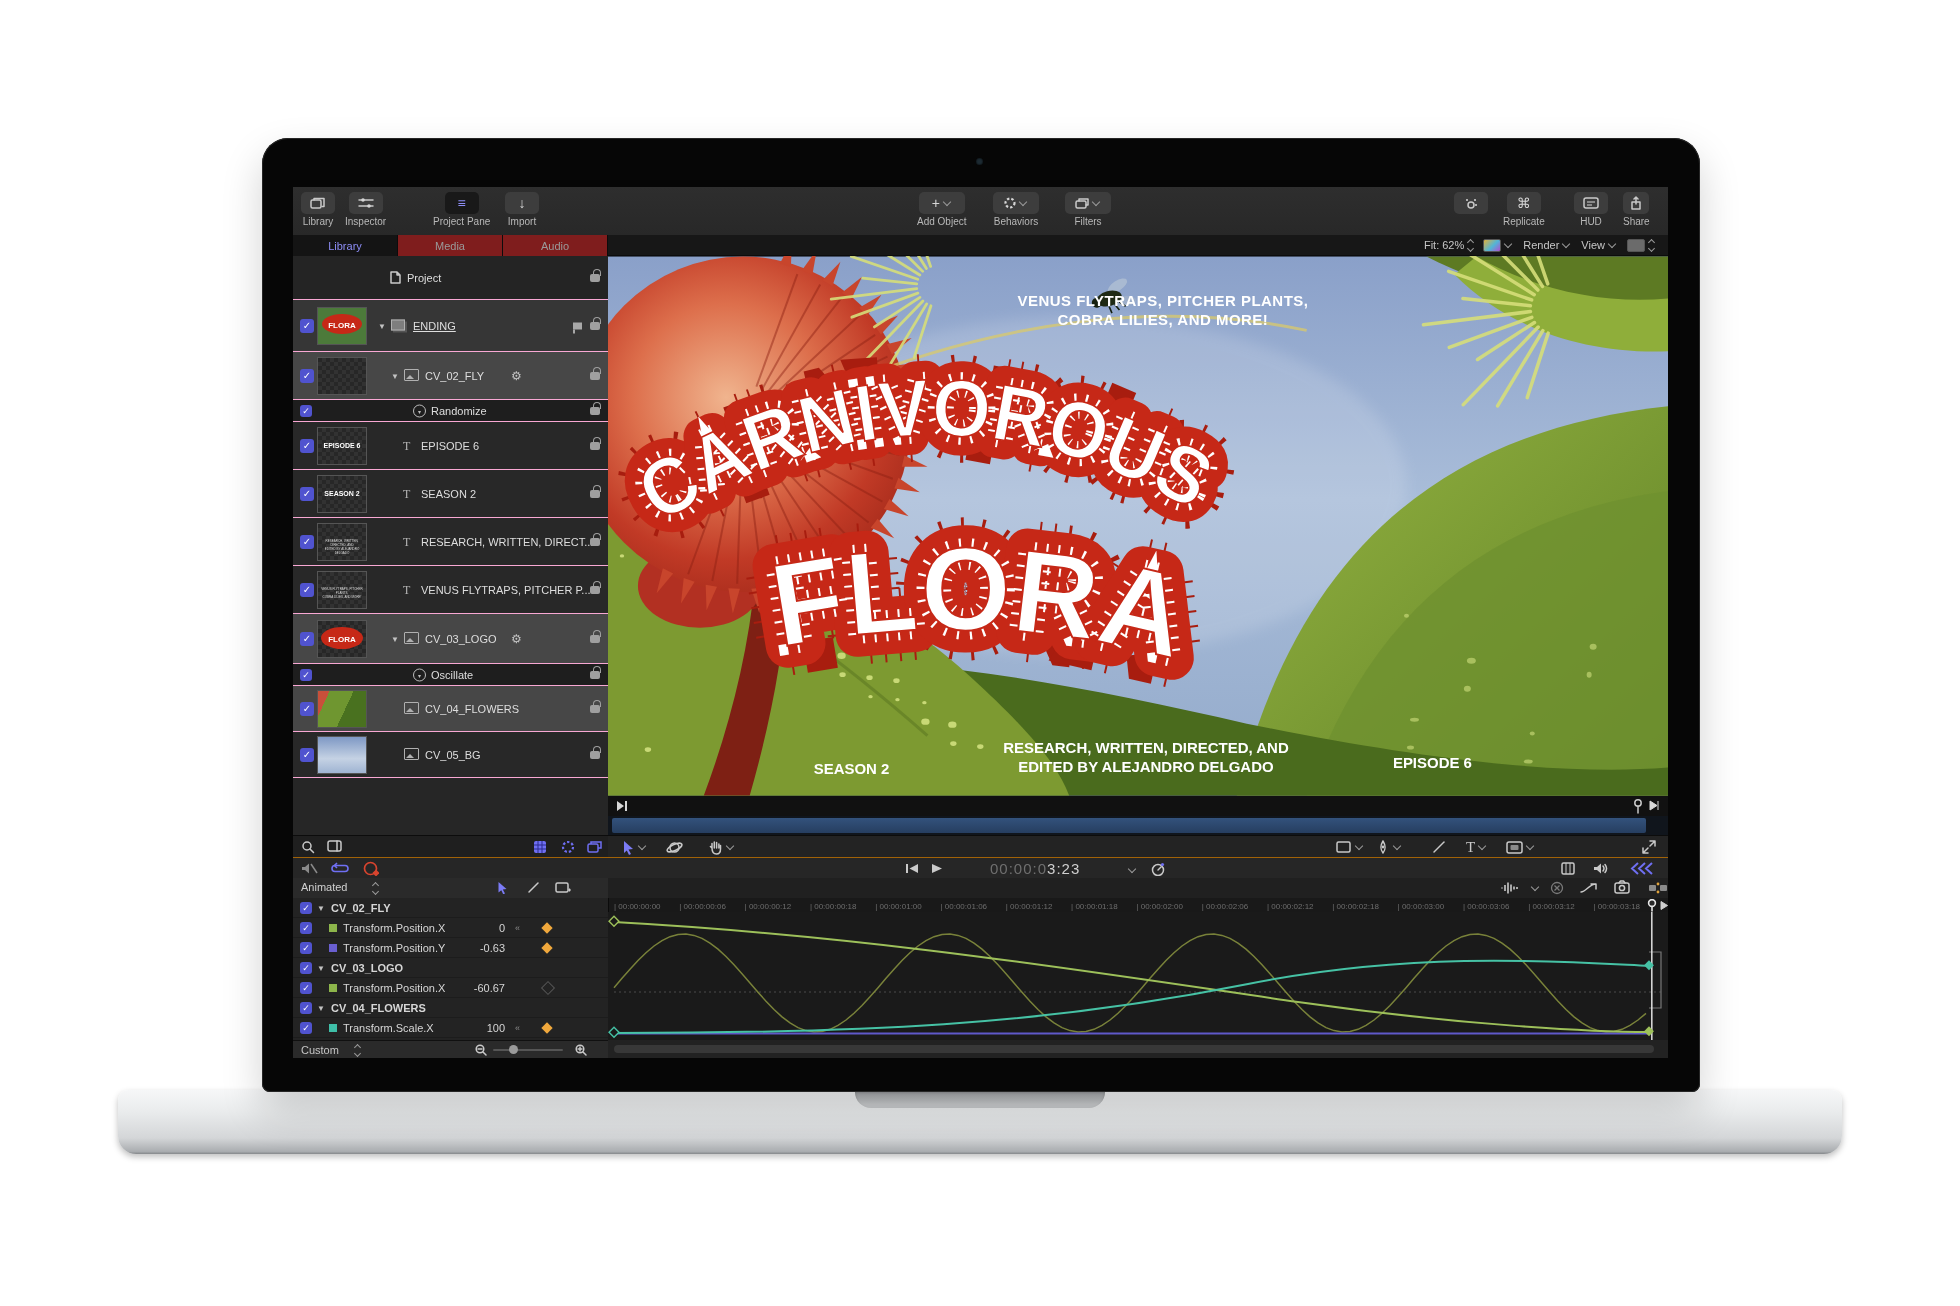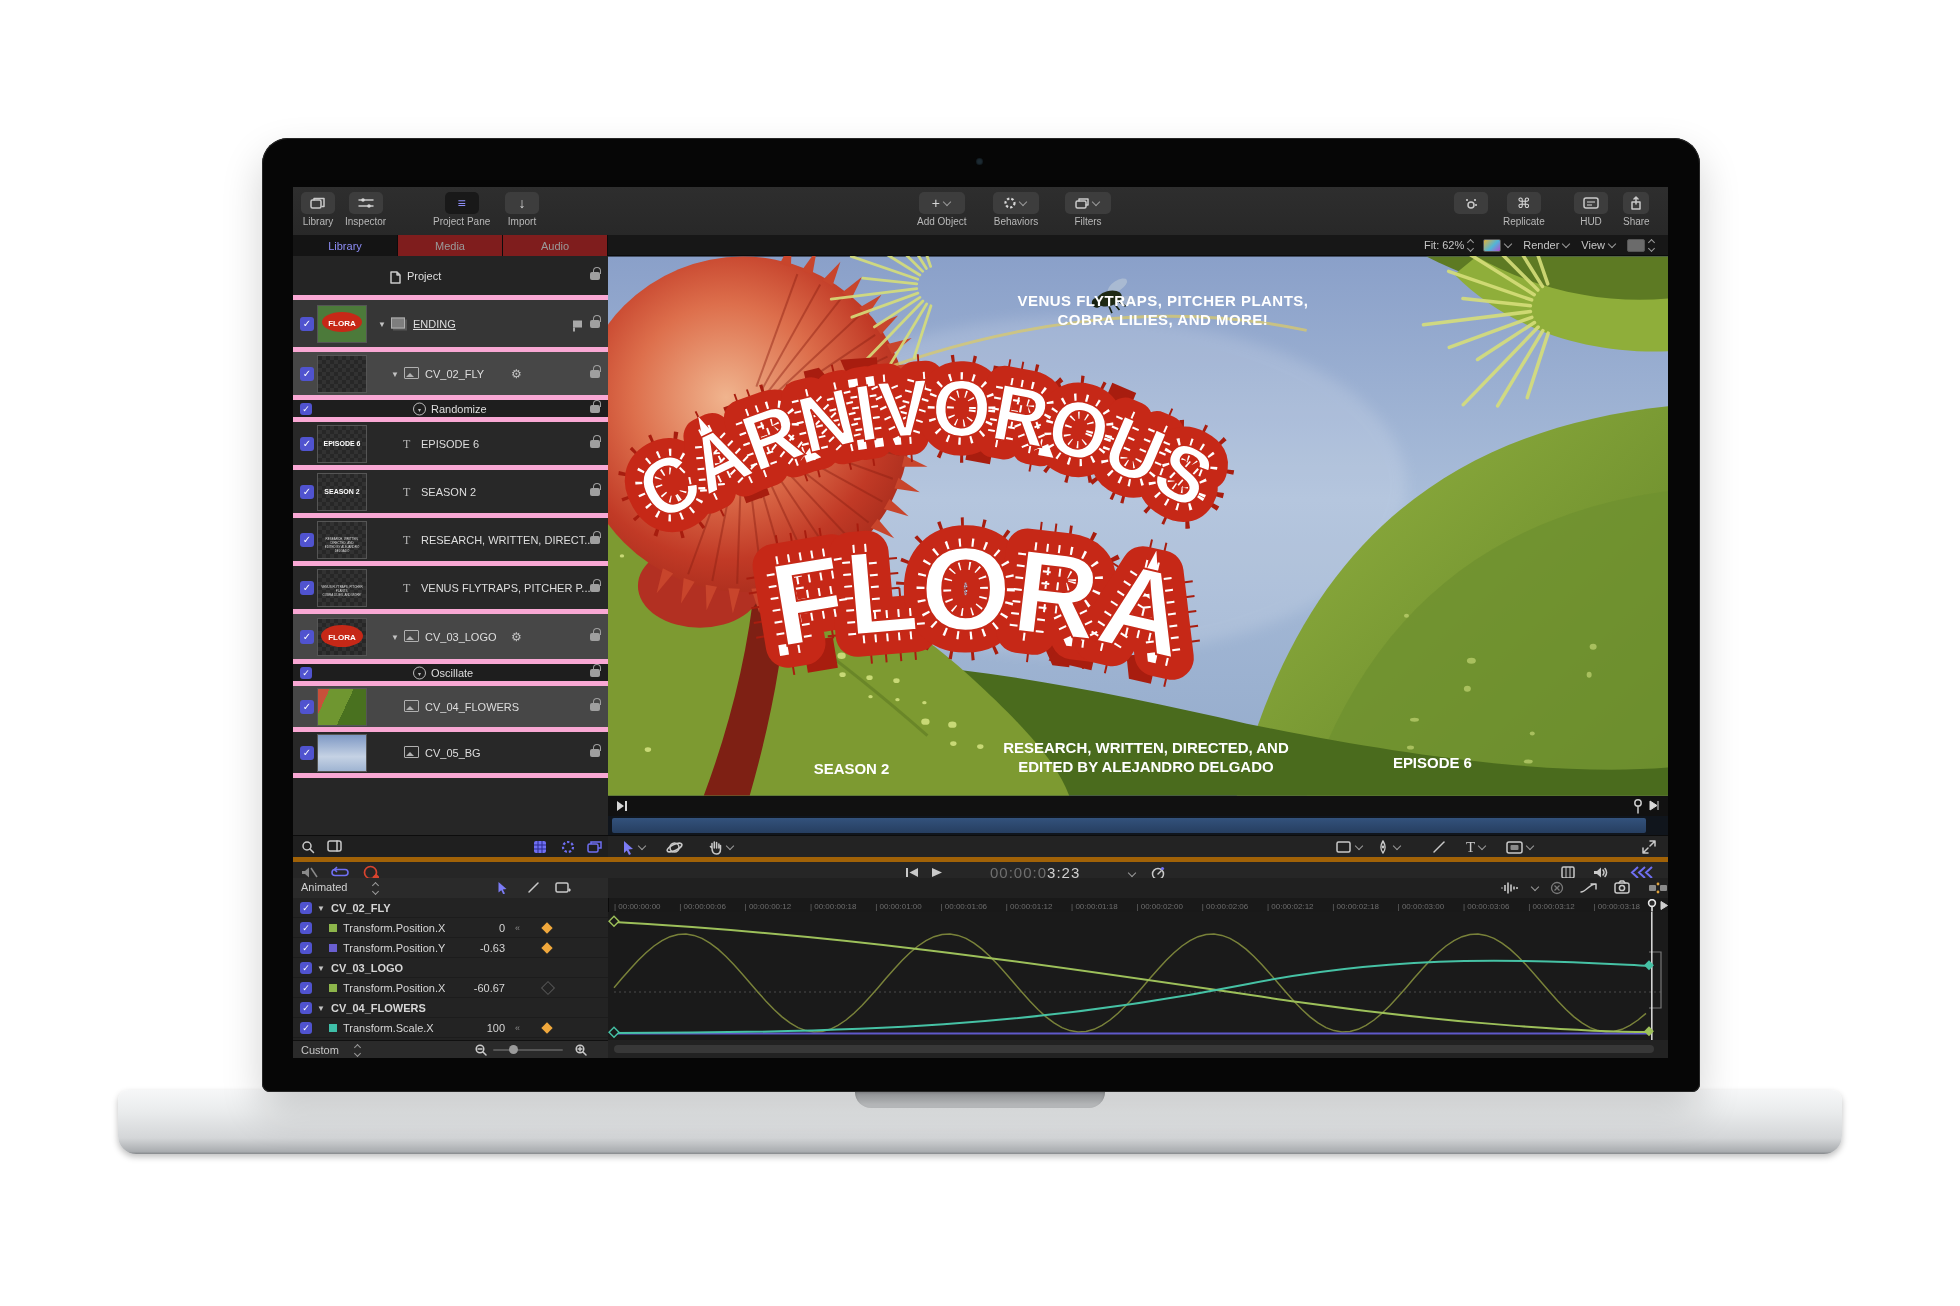--- a/index.html
+++ b/index.html
@@ -34,21 +34,21 @@
   #tabs{left:0;top:48px;width:315px;height:21px;background:#171717;border-bottom:1px solid #0c0c0c;display:flex;}
   .tab{flex:1;display:flex;align-items:center;justify-content:center;font-size:11px;color:#9a9a9a;border-right:1px solid #0c0c0c;background:#7f1d1d;}
   .tab.active{color:#8d8df5;background:#141414;}
   
   #statusbar{left:315px;top:48px;width:1060px;height:21px;background:#171717;border-bottom:1px solid #0c0c0c;
              display:flex;align-items:center;justify-content:flex-end;gap:10px;padding-right:14px;box-sizing:border-box;font-size:11px;color:#c6c6c6;}
   .swatch{width:16px;height:11px;border-radius:2px;background:linear-gradient(135deg,#e0b13c,#52b5d6 55%,#b04fd0);border:1px solid #555;}
   .swatch.gray{background:#6b6b6b;}
   
   #layers{left:0;top:69px;width:315px;height:579px;background:#262626;border-right:1px solid #0b0b0b;overflow:hidden;}
-  .lrow{position:relative;width:100%;box-sizing:border-box;border-bottom:5px solid #f9a8d4;background:#282828;padding-left:20px;}
+  .lrow{position:relative;width:100%;box-sizing:border-box;border-bottom:1px solid #f9a8d4;background:#282828;padding-left:20px;}
   .lrow.project{height:44px;background:#242424;}
   .lrow.group{height:52px;background:#363636;}
   .lrow.sel{background:#474747;}
   .lrow.item{height:48px;}
   .lrow.beh{height:22px;background:#1e1e1e;}
   .cb{position:absolute;left:7px;top:50%;transform:translateY(-50%);width:14px;height:14px;border-radius:3px;background:#5053cf;color:#fff;
       font-size:10px;display:flex;align-items:center;justify-content:center;}
   .cb.small{width:12px;height:12px;font-size:9px;}
   .thumb{position:absolute;left:24px;top:50%;transform:translateY(-50%);width:50px;height:38px;border:1px solid #555;box-sizing:border-box;overflow:hidden;}
   .checker{background:repeating-conic-gradient(#323232 0 25%,#272727 0 50%) 0 0/8px 8px;}
@@ -69,21 +69,21 @@
   
   #canvas{left:315px;top:69px;width:1060px;height:540px;overflow:hidden;background:#000;}
   
   #scrub1{left:315px;top:609px;width:1060px;height:20px;background:#111;border-bottom:1px solid #000;}
   #scrub2{left:315px;top:629px;width:1060px;height:19px;background:#10151c;}
   #scrub2 .bar{position:absolute;left:4px;top:2px;width:1034px;height:15px;background:linear-gradient(#33527c,#263e60);border-radius:2px;}
   
   #tools{left:315px;top:648px;width:1060px;height:22px;background:#232323;border-top:1px solid #0c0c0c;}
   .tool{position:absolute;top:2px;height:18px;display:flex;align-items:center;color:#c9c9c9;font-size:13px;}
   
-  #transport{left:0;top:670px;width:1624px;height:21px;background:#262626;border-top:5px solid #a16207;border-bottom:1px solid #101010;}
+  #transport{left:0;top:670px;width:1624px;height:21px;background:#262626;border-top:1px solid #a16207;border-bottom:1px solid #101010;}
   #timecode{position:absolute;left:697px;top:0;height:21px;display:flex;align-items:center;font-size:15px;letter-spacing:1px;color:#6f6f6f;}
   #timecode b{color:#cfcfcf;font-weight:normal;}
   
   #kf-header-l{left:0;top:691px;width:315px;height:20px;background:#2a2a2a;border-right:1px solid #0b0b0b;border-bottom:1px solid #101010;}
   #kf-header-r{left:315px;top:691px;width:1060px;height:20px;background:#202020;border-bottom:1px solid #101010;}
   #ruler{left:315px;top:711px;width:1060px;height:14px;background:#191919;overflow:hidden;border-bottom:1px solid #0d0d0d;}
   #ruler .tick{position:absolute;top:4px;font-size:8px;color:#6d6d6d;white-space:nowrap;}
   #channels{left:0;top:711px;width:315px;height:142px;background:#232323;border-right:1px solid #0b0b0b;font-size:11px;}
   .krow{position:relative;height:19px;border-bottom:1px solid #1c1c1c;}
   .kname{position:absolute;left:50px;top:50%;transform:translateY(-50%);color:#d6d6d6;}

